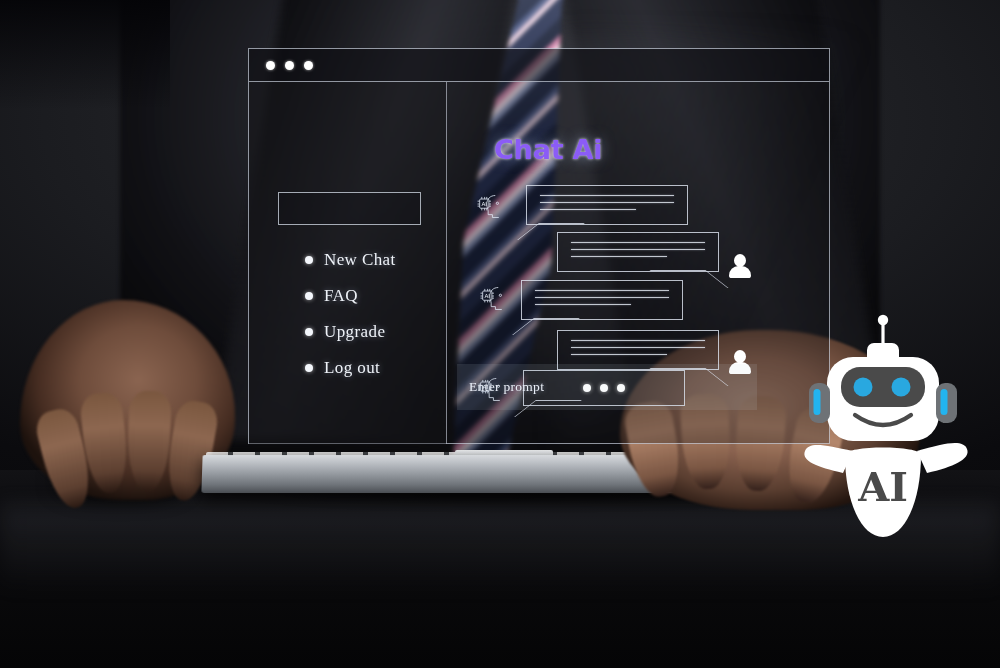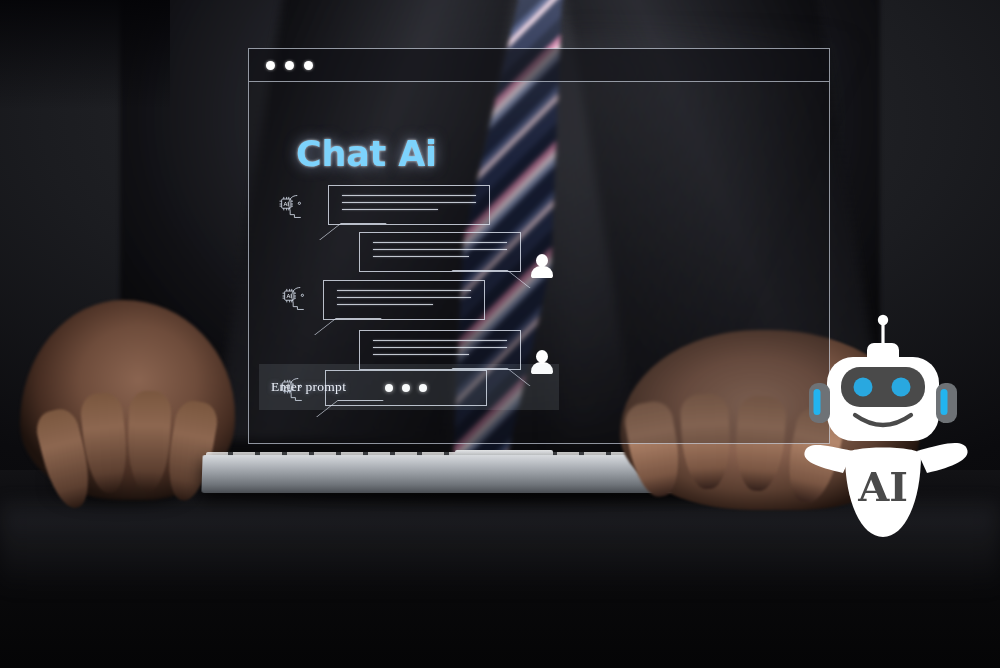--- a/index.html
+++ b/index.html
@@ -187,21 +187,21 @@
     height:36px; color:#eef2f8;
     font-family:"Liberation Serif", serif; font-size:17px; letter-spacing:.4px;
     text-shadow:0 0 6px rgba(200,215,245,.45);
   }
   .bullet { width:8px; height:8px; border-radius:50%; background:#f3f6fb; box-shadow:0 0 4px rgba(255,255,255,.6); flex:0 0 auto; }
 
   .chatpane { position:relative; flex:1; height:100%; }
 
   .chat-title {
     position:absolute; left:47px; top:52px;
-    color:#7dd3fc; font-size:35px; font-weight:700; letter-spacing:-.2px;
+    color:#8b5cf6; font-size:27px; font-weight:700; letter-spacing:-.2px;
     font-family:"DejaVu Sans", sans-serif;
     text-shadow:0 0 14px rgba(190,210,245,.55), 0 0 3px rgba(255,255,255,.8);
   }
 
   .msg { position:absolute; }
   .bubble {
     position:relative;
     border:1px solid rgba(226,233,245,.80);
     background:rgba(12,13,17,.16);
     padding:9px 13px 8px 13px;
@@ -298,20 +298,42 @@
   <div class="window">
 
     <div class="titlebar">
       <span class="dot"></span>
       <span class="dot"></span>
       <span class="dot"></span>
     </div>
 
     <div class="body-row">
 
+      <div class="sidebar">
+        <div class="side-search" title=""></div>
+
+        <div class="menu">
+          <div class="menu-item">
+            <span class="bullet"></span>
+            <span>New Chat</span>
+          </div>
+          <div class="menu-item">
+            <span class="bullet"></span>
+            <span>FAQ</span>
+          </div>
+          <div class="menu-item">
+            <span class="bullet"></span>
+            <span>Upgrade</span>
+          </div>
+          <div class="menu-item">
+            <span class="bullet"></span>
+            <span>Log out</span>
+          </div>
+        </div>
+      </div>
 
       <div class="chatpane">
 
         <div class="chat-title">Chat Ai</div>
 
         <svg class="ai-head" style="left:27px; top:105px;" viewBox="0 0 48 48">
           <g fill="none" stroke="#dfe7f4" stroke-width="1.2">
             <path d="M30 12c-7 0-12 5-12 12 0 5 2 7 2 10v5h6v4h9"></path>
             <circle cx="33" cy="23" r="1.6"></circle>
             <rect x="8" y="17" width="13" height="13" rx="1.5"></rect>

